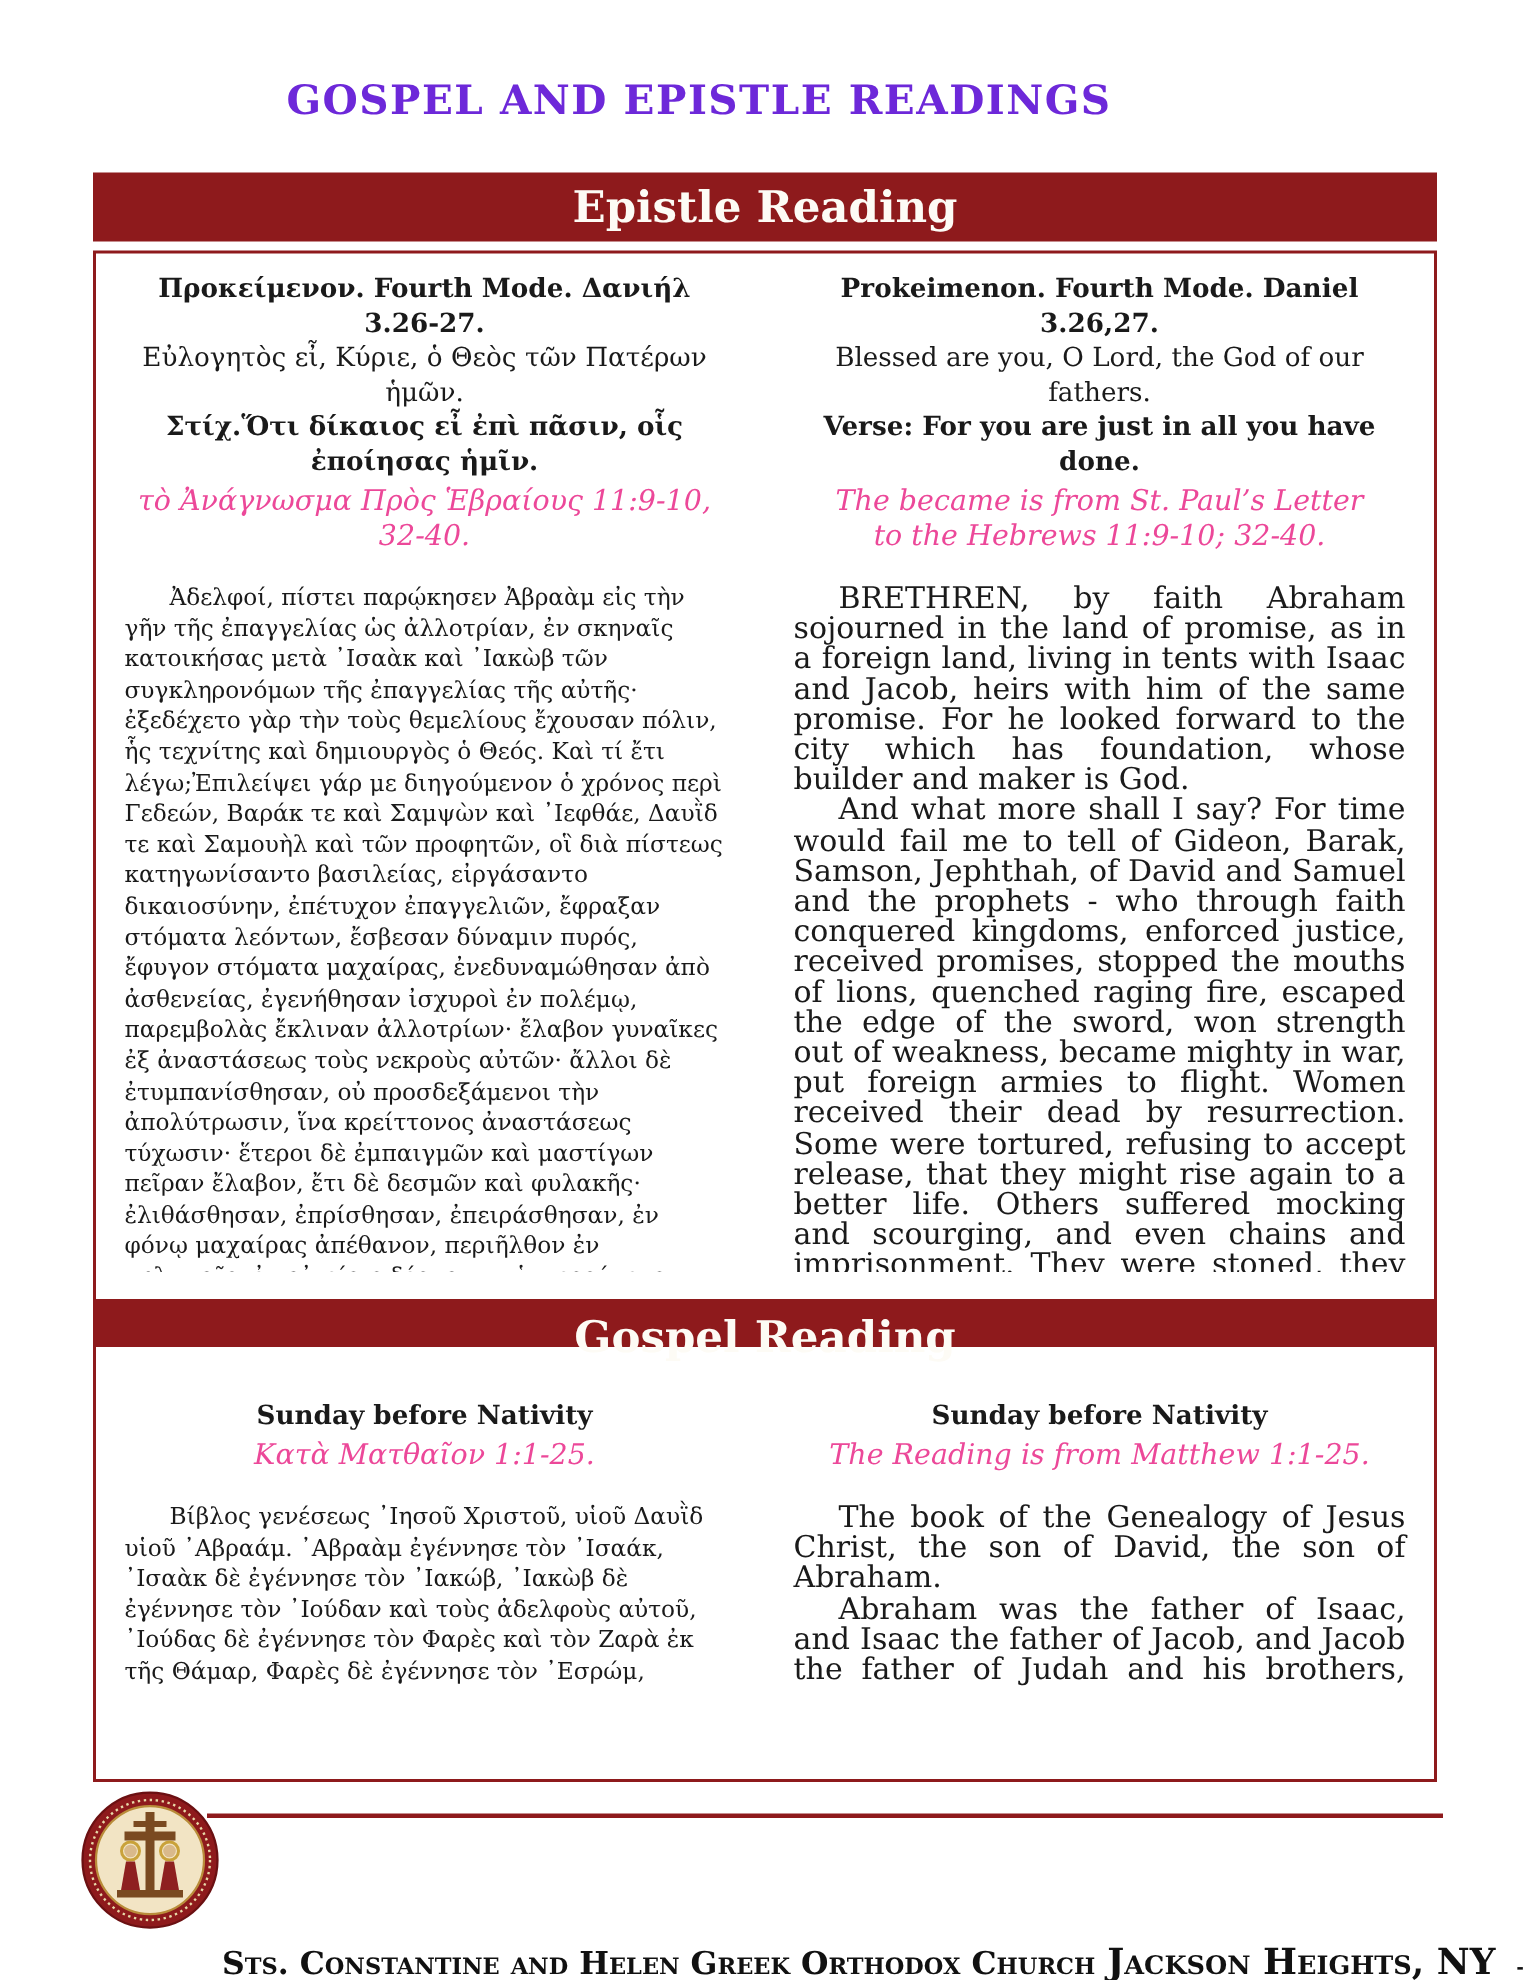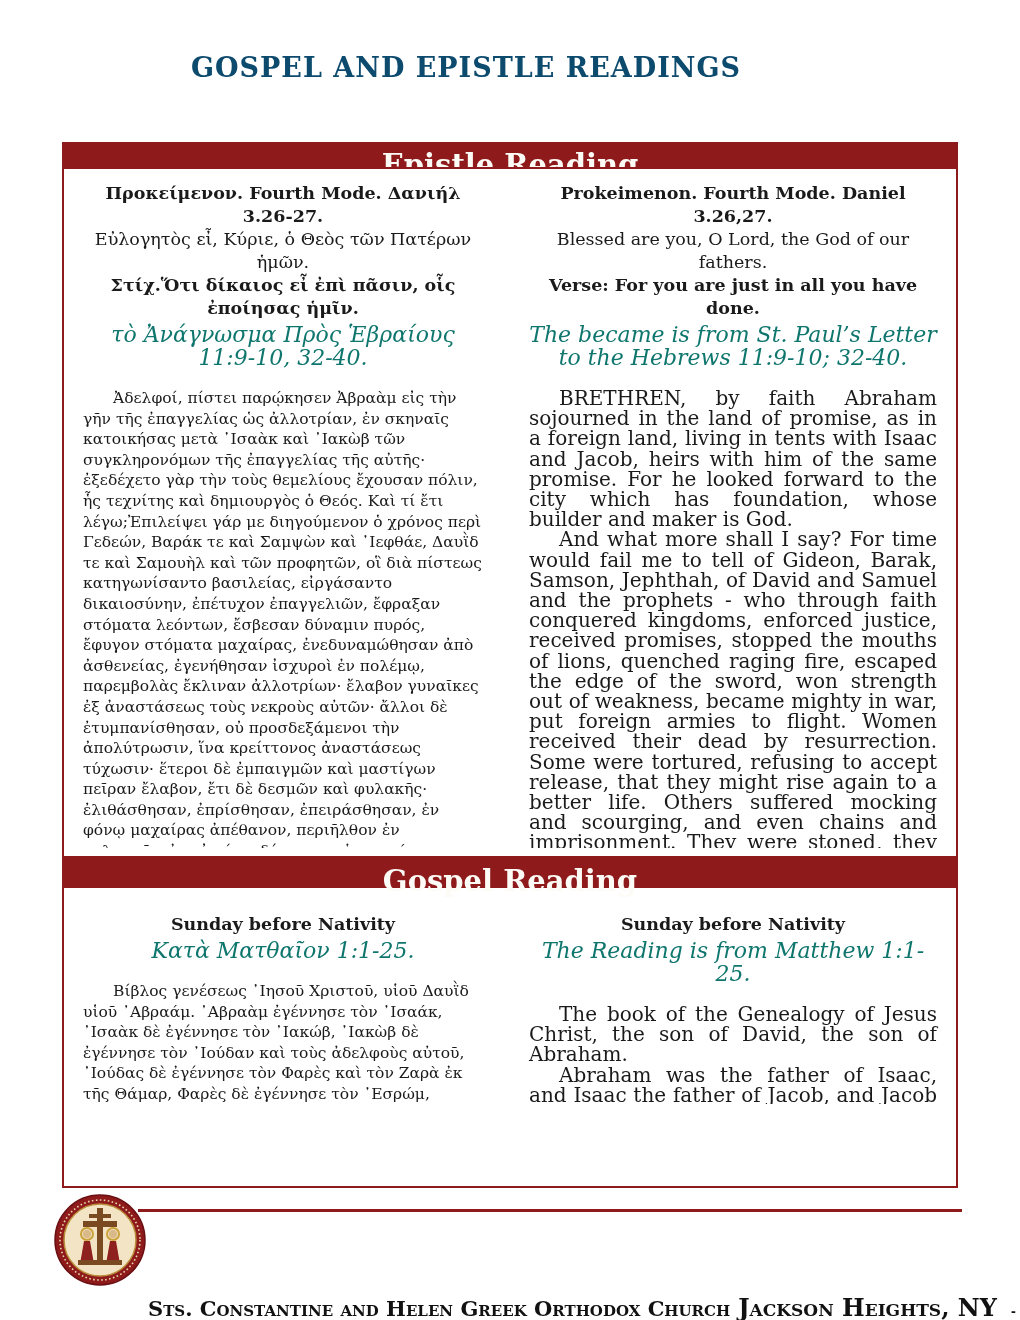--- a/index.html
+++ b/index.html
@@ -2,50 +2,49 @@
 <html><head>
 <meta charset="utf-8">
 <style>
   html,body{margin:0;padding:0;}
   body{
     width:1020px;height:1320px;position:relative;background:#ffffff;
     font-family:"DejaVu Serif", serif;color:#1a1a1a;overflow:hidden;
   }
   .page-title{
     position:absolute;top:52px;left:0;width:932px;text-align:center;
-    font-size:27px;font-weight:bold;letter-spacing:1px;color:#0c4a6e;
+    font-size:27px;font-weight:bold;letter-spacing:1px;color:#6d28d9;
   }
   .banner{
     background:#8e1a1c;color:#fdfbf5;text-align:center;
     font-size:29px;font-weight:600;line-height:46px;
     font-family:"DejaVu Serif", serif;
-    margin-top:27px;
   }
   #epistle-banner{position:absolute;top:115px;left:62px;width:896px;height:46px;}
   #main-box{
     position:absolute;top:167px;left:62px;width:896px;height:1021px;
     border:2px solid #8e1a1c;box-sizing:border-box;background:#fff;
   }
   .columns{display:flex;gap:46px;padding:13px 19px 0 19px;box-sizing:border-box;}
   #epistle-columns{height:679px;overflow:hidden;}
   #gospel-columns{height:208px;overflow:hidden;padding-top:15px;}
   .col{flex:none;}
   .col-left{width:400px;}
   .col-right{width:408px;}
   .col-header{text-align:center;font-size:17.5px;line-height:23px;}
   .hdr-bold{font-weight:bold;}
   .hdr-source{
-    color:#0f766e;font-style:italic;font-size:22px;line-height:23px;margin-top:3px;
+    color:#ec4899;font-style:italic;font-size:19px;line-height:23px;margin-top:3px;
   }
   .body-text{margin-top:19px;font-size:15.5px;line-height:20.6px;}
   .body-text p{margin:0;text-indent:30px;}
   .greek-body{text-align:left;}
   .english-body{text-align:justify;font-size:20px;line-height:20.2px;}
   #gospel-banner{
-    height:32px;line-height:50px;margin:8px -2px;width:896px;
+    height:32px;line-height:50px;margin:18px -2px;width:896px;
   }
   .gospel-hdr{margin-top:2px;}
   
   #footer-rule{
     position:absolute;left:138px;top:1209px;width:824px;height:3px;background:#8e1a1c;
   }
   #footer-logo{position:absolute;left:54px;top:1194px;width:92px;height:92px;}
   #footer-text{
     position:absolute;left:148px;top:1293px;width:812px;
     display:flex;align-items:baseline;white-space:nowrap;

